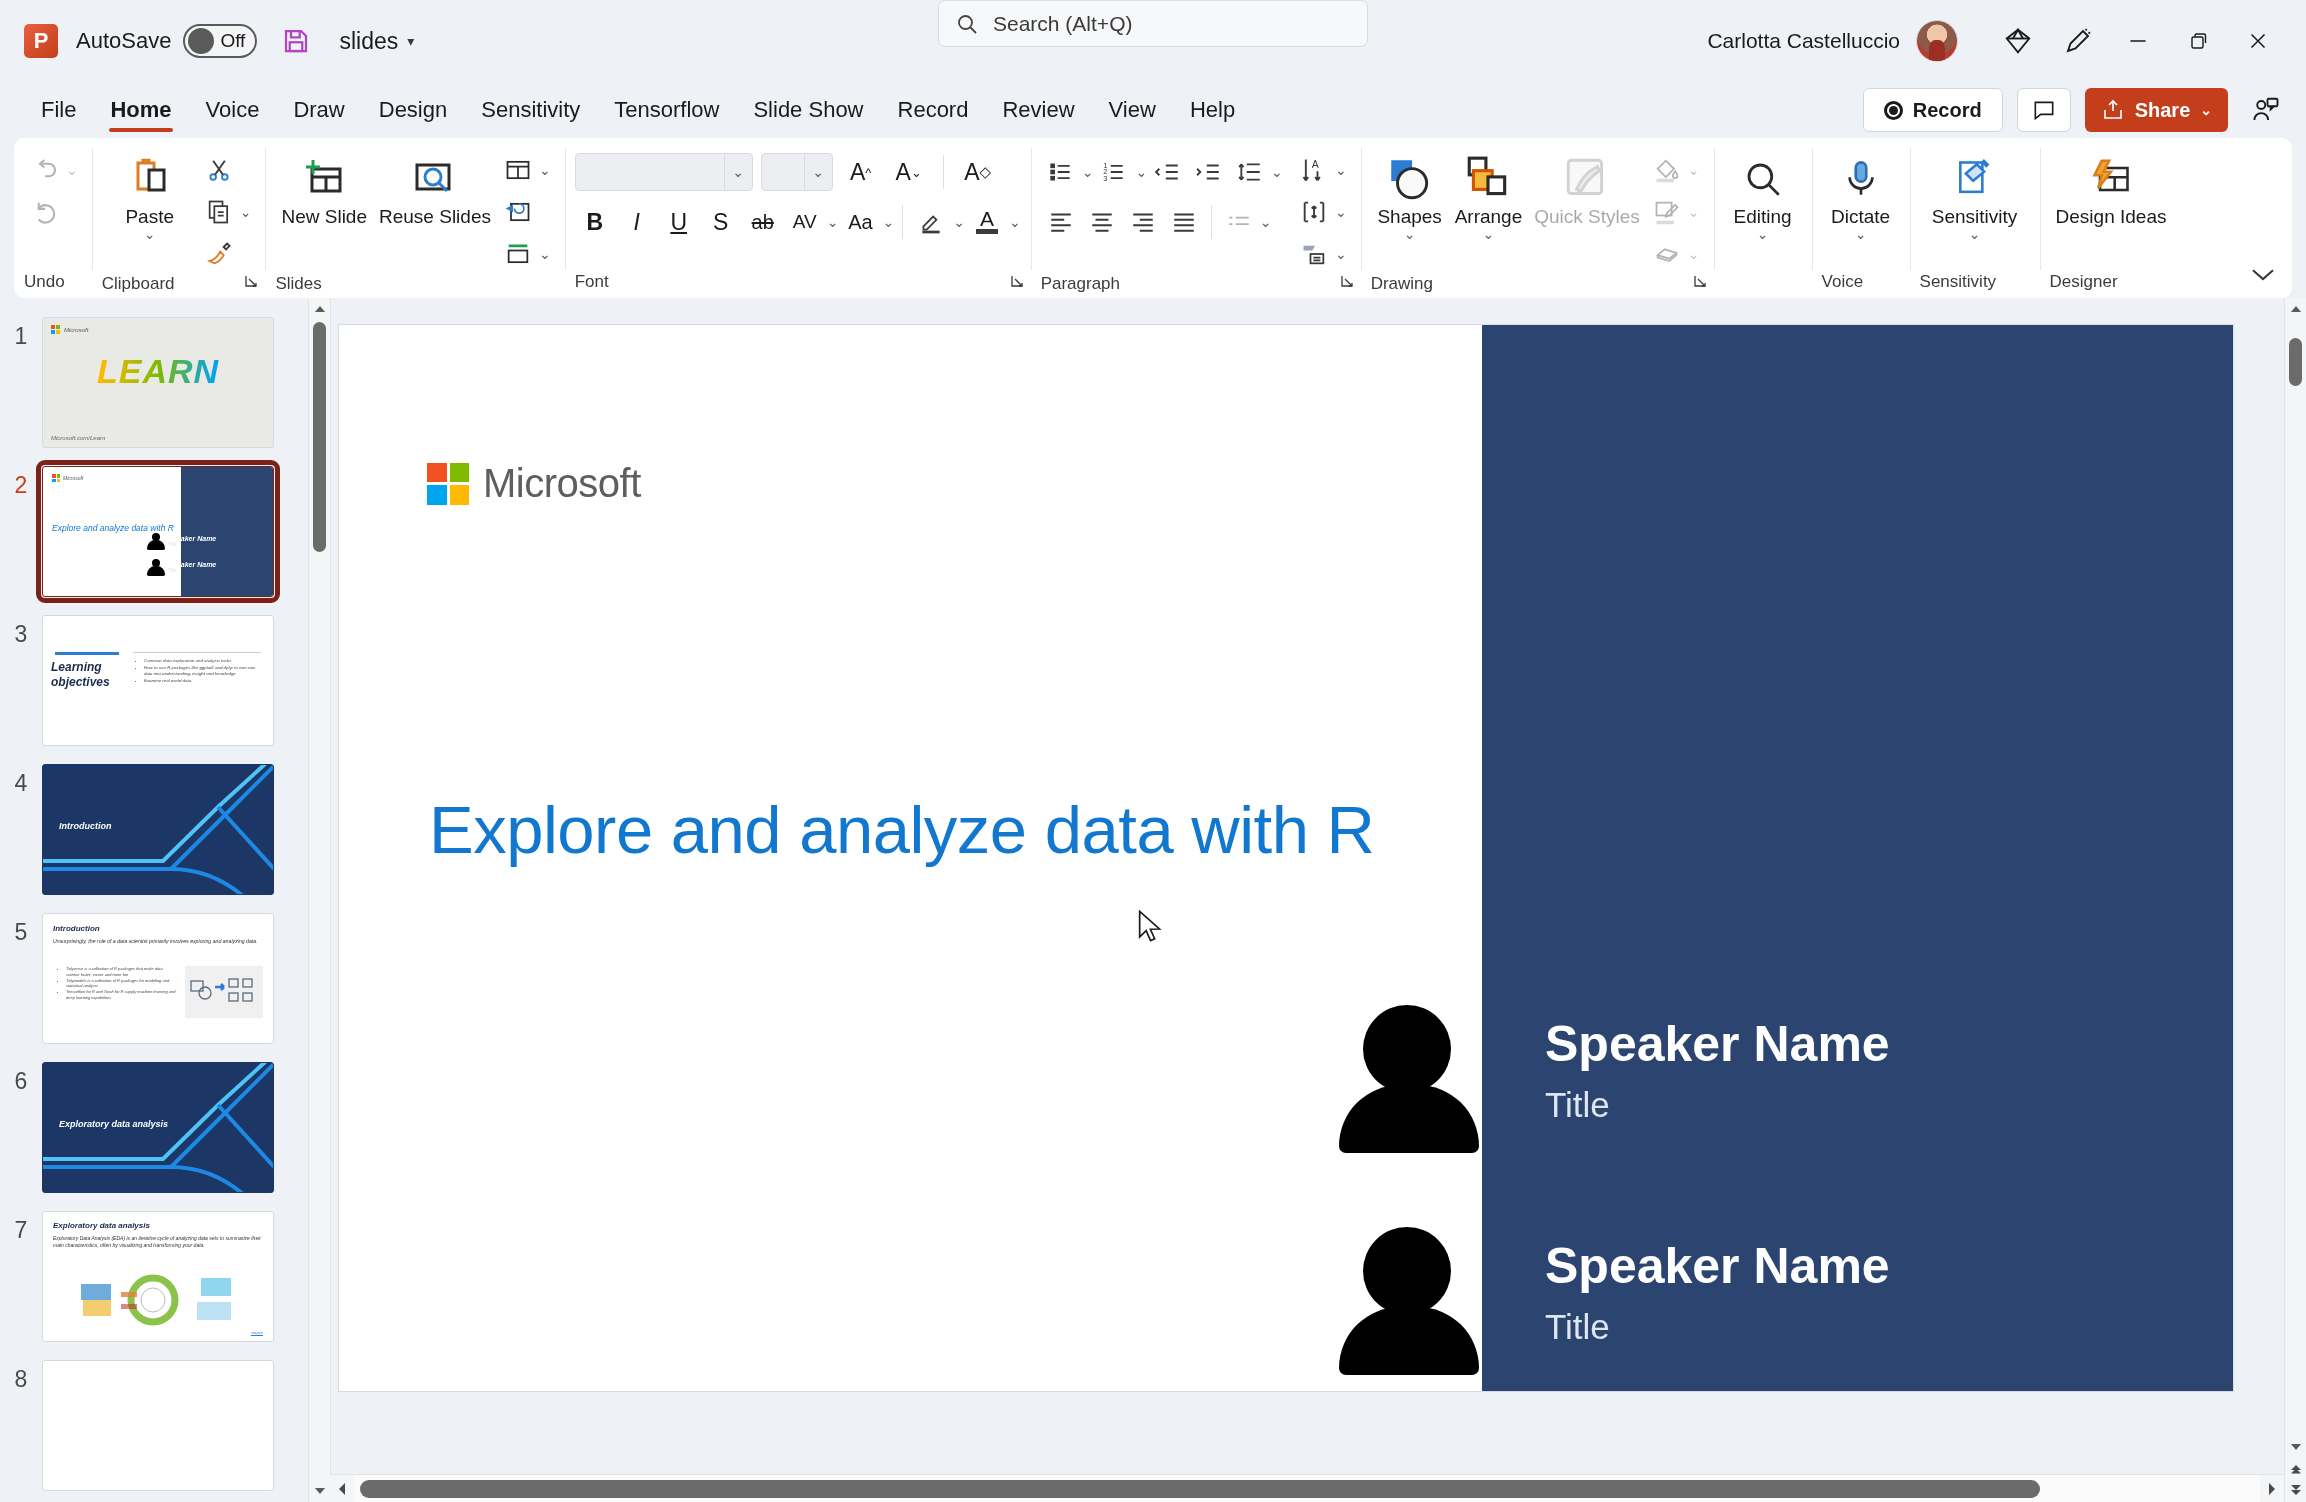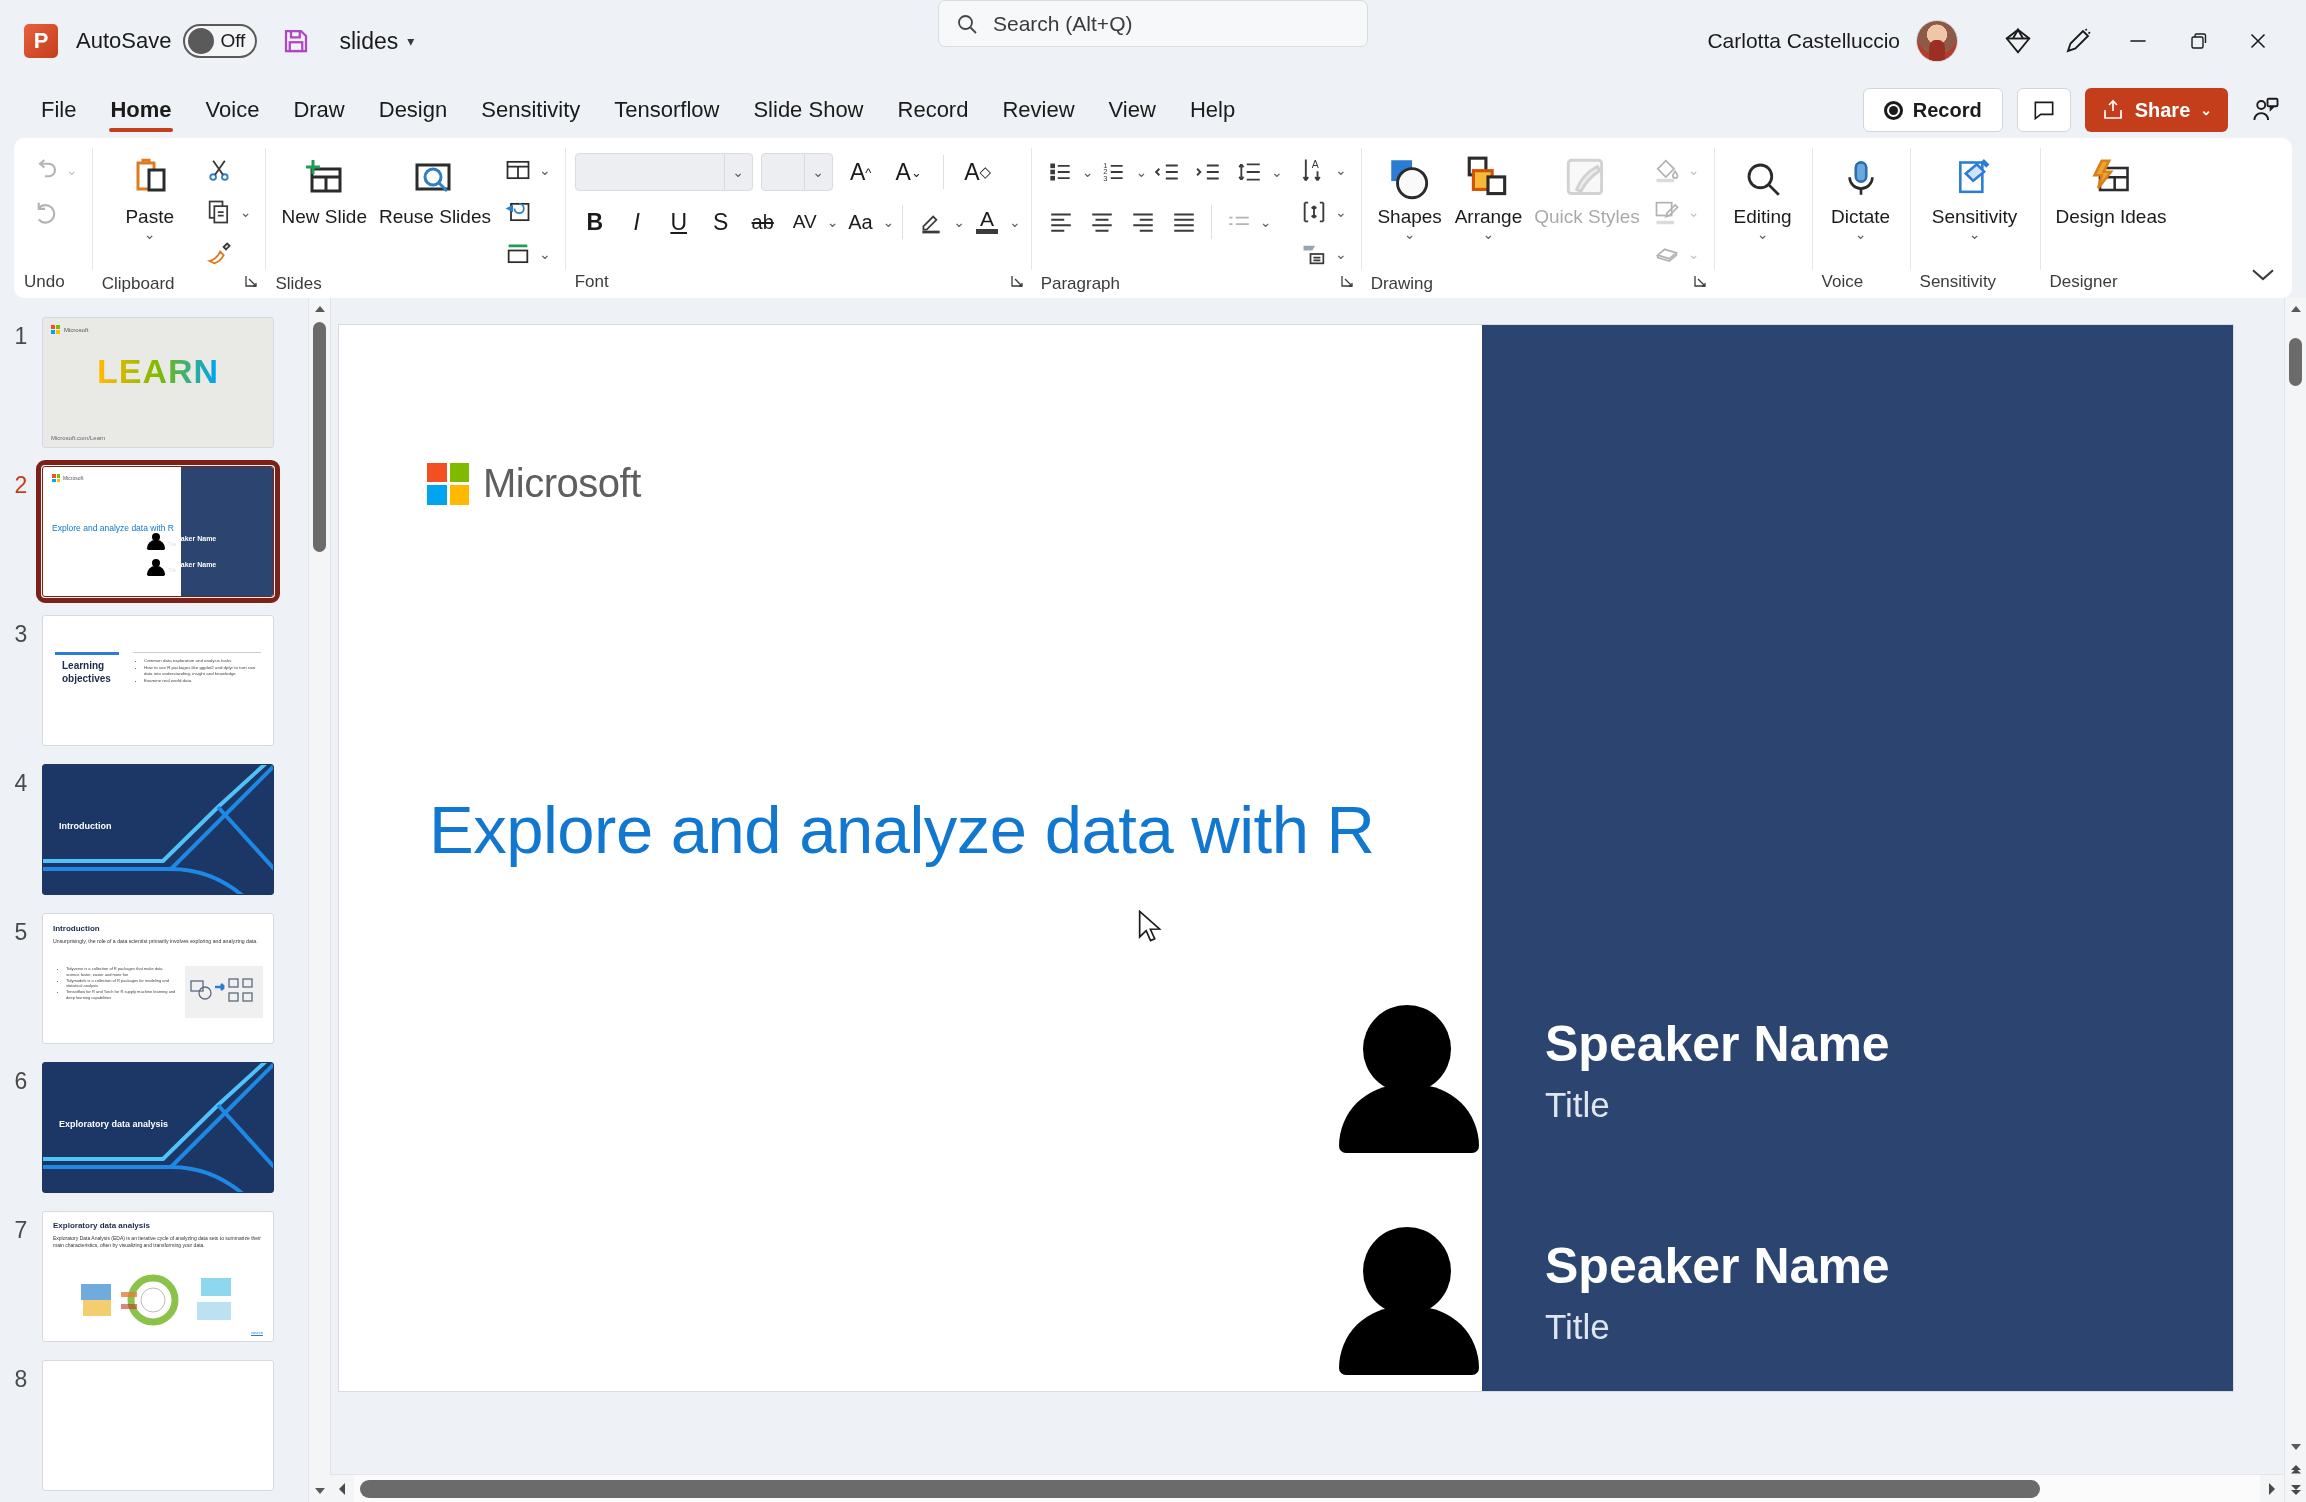--- a/index.html
+++ b/index.html
@@ -144,21 +144,21 @@
   .thumbpane {
     width: 330px; flex: 0 0 330px;
     background: #eef1f5; position: relative; overflow: hidden;
     padding-top: 10px;
   }
   .thumbitem { display: flex; align-items: flex-start; padding: 9px 0 9px 0; }
   .thumbnum { width: 42px; text-align: center; font-size: 23px; color: #4a4a4a; padding-top: 6px; }
   .thumbnum.sel { color: #c43e1c; }
   .thumbframe {
     width: 232px; height: 131px; background: #fff; border: 1px solid #d6dae0;
-    border-radius: 3px; position: relative; overflow: hidden;
+    border-radius: 3px; position: relative; overflow: hidden; font-style: italic;
   }
   .thumbframe.sel { outline: 5px solid #7c2118; outline-offset: 1px; border-color:#7c2118; }
 
   .tp-scroll { position: absolute; right: 0; top: 0; bottom: 0; width: 22px; background: #f4f5f7; border-left: 1px solid #e2e5ea; }
   .tp-scroll .arrow { height: 22px; display:flex; align-items:center; justify-content:center; }
   .tp-scroll .arrow.bot { position: absolute; bottom: 0; left:0; right:0; }
   .tp-scroll .thumb { position: absolute; top: 24px; left: 4px; right: 4px; height: 230px; background: #6b6b6b; border-radius: 7px; }
 
   
   .canvaswrap { flex: 1; position: relative; background: #eef1f5; min-width: 0; overflow: hidden; }
@@ -805,21 +805,21 @@
             <i style="position:absolute;left:5px;top:0;width:8px;height:8px;border-radius:50%;background:#000"></i>
             <i style="position:absolute;left:0;top:7px;width:18px;height:10px;border-radius:9px 9px 2px 2px;background:#000"></i>
           </div>
         </div>
       </div>
 
       <div class="thumbitem">
         <div class="thumbnum">3</div>
         <div class="thumbframe">
           <div style="position:absolute;left:12px;top:36px;width:64px;height:2.5px;background:#2b7cd3"></div>
-          <div style="position:absolute;left:19px;top:44px;width:66px;font-size:10px;font-weight:bold;color:#1b2b4a;line-height:1.25">Learning objectives</div>
+          <div style="position:absolute;left:8px;top:44px;width:66px;font-size:12px;font-weight:bold;color:#1b2b4a;line-height:1.25">Learning objectives</div>
           <div style="position:absolute;left:90px;top:36px;right:12px;height:1px;background:#ccc"></div>
           <ul style="position:absolute;left:94px;top:42px;right:10px;font-size:4.4px;color:#444;line-height:1.5;padding-left:7px">
             <li>Common data exploration and analysis tasks</li>
             <li>How to use R packages like ggplot2 and dplyr to turn raw data into understanding, insight and knowledge</li>
             <li>Examine real world data</li>
           </ul>
         </div>
       </div>
 
       <div class="thumbitem">

